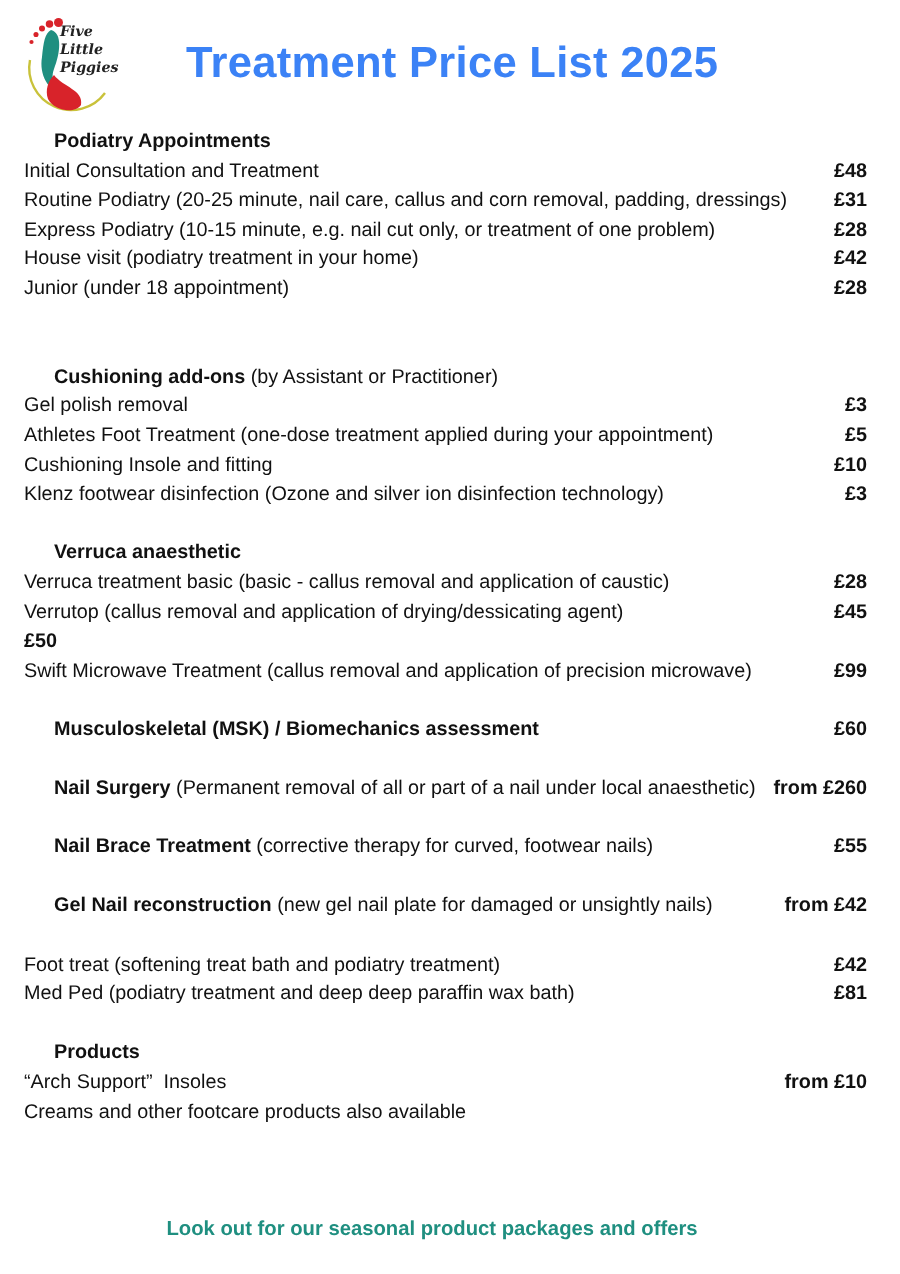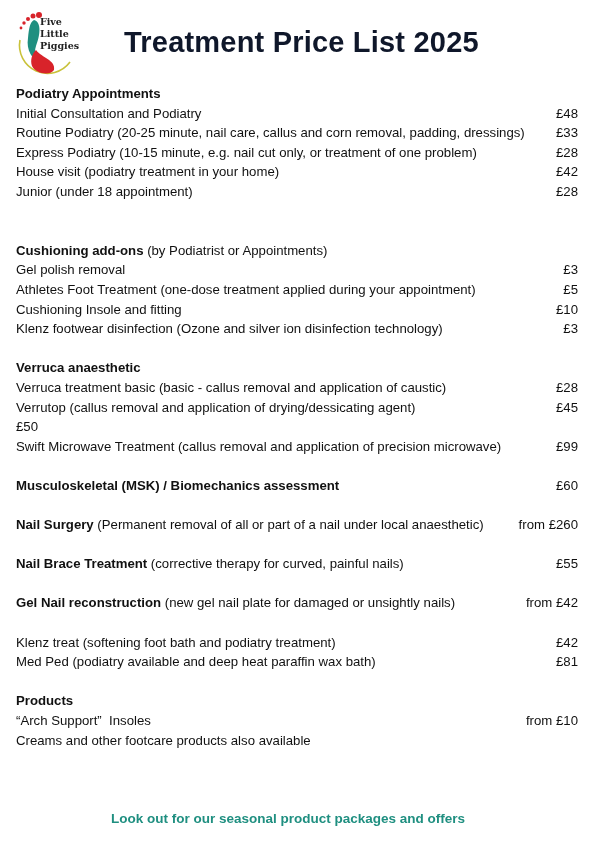--- a/index.html
+++ b/index.html
@@ -1,24 +1,24 @@
 <!DOCTYPE html>
 <html><head>
 <meta charset="utf-8">
 <style>
   html,body{margin:0;padding:0;background:#fff;}
   body{width:600px;height:849px;position:relative;overflow:hidden;font-family:"Liberation Sans",sans-serif;color:#111;}
   .logo{position:absolute;left:12px;top:10px;width:64px;height:66px;}
-  .logo-text{position:absolute;left:40px;top:16px;font-family:"DejaVu Serif",serif;font-size:9.5px;line-height:12px;font-weight:bold;color:#222;}
-  .title{position:absolute;left:124px;top:26px;font-size:29px;font-weight:bold;color:#0f172a;letter-spacing:0.2px;}
+  .logo-text{position:absolute;left:40px;top:16px;font-family:"DejaVu Serif",serif;font-size:9.5px;line-height:12px;font-weight:bold;color:#222;font-style:italic;}
+  .title{position:absolute;left:124px;top:26px;font-size:29px;font-weight:bold;color:#3b82f6;letter-spacing:0.2px;}
   .content{position:absolute;left:16px;top:84px;width:562px;font-size:13.2px;}
   .row{display:flex;justify-content:space-between;height:19.6px;line-height:19.6px;white-space:nowrap;}
   .gap{height:19.6px;}
-  .b{font-weight:bold;}
-  .price{font-weight:normal;}
+  .b{font-weight:bold;margin-left:20px;}
+  .price{font-weight:bold;}
   .footer{position:absolute;left:0;width:576px;top:811px;text-align:center;font-size:13.5px;font-weight:bold;color:#1f8f80;}
 </style>
 </head>
 <body>
 
 <div class="logo">
   <svg width="64" height="66" viewBox="0 0 64 66">
     <path d="M8 30 A28 28 0 0 0 58 52" stroke="#c9c23a" stroke-width="1.6" fill="none"></path>
     <path d="M22 10 C30 12 28 26 24 36 C21 44 26 50 30 54 C20 50 14 40 16 28 C17 18 18 12 22 10 Z" fill="#1f8f80"></path>
     <path d="M24 40 C30 48 44 50 42 60 C38 66 24 64 20 56 C18 50 20 44 24 40 Z" fill="#d8232a"></path>
@@ -35,45 +35,45 @@
   <div>Piggies</div>
 </div>
 
 <div class="title">Treatment Price List 2025</div>
 
 <div class="content">
   <div class="row">
       <span class="b">Podiatry Appointments</span>
     </div>
   <div class="row">
-      <span>Initial Consultation and Podiatry</span>
+      <span>Initial Consultation and Treatment</span>
       <span class="price">£48</span>
     </div>
   <div class="row">
       <span>Routine Podiatry (20-25 minute, nail care, callus and corn removal, padding, dressings)</span>
-      <span class="price">£33</span>
+      <span class="price">£31</span>
     </div>
   <div class="row">
       <span>Express Podiatry (10-15 minute, e.g. nail cut only, or treatment of one problem)</span>
       <span class="price">£28</span>
     </div>
   <div class="row">
       <span>House visit (podiatry treatment in your home)</span>
       <span class="price">£42</span>
     </div>
   <div class="row">
       <span>Junior (under 18 appointment)</span>
       <span class="price">£28</span>
     </div>
   <div class="gap"></div>
 
   <div class="gap"></div>
 
   <div class="row">
-      <span><span class="b">Cushioning add-ons</span><span> (by Podiatrist or Appointments)</span></span>
+      <span><span class="b">Cushioning add-ons</span><span> (by Assistant or Practitioner)</span></span>
     </div>
   <div class="row">
       <span>Gel polish removal</span>
       <span class="price">£3</span>
     </div>
   <div class="row">
       <span>Athletes Foot Treatment (one-dose treatment applied during your appointment)</span>
       <span class="price">£5</span>
     </div>
   <div class="row">
@@ -112,37 +112,37 @@
     </div>
   <div class="gap"></div>
 
   <div class="row">
       <span><span class="b">Nail Surgery</span><span> (Permanent removal of all or part of a nail under local anaesthetic)</span></span>
       <span class="price">from £260</span>
     </div>
   <div class="gap"></div>
 
   <div class="row">
-      <span><span class="b">Nail Brace Treatment</span><span> (corrective therapy for curved, painful nails)</span></span>
+      <span><span class="b">Nail Brace Treatment</span><span> (corrective therapy for curved, footwear nails)</span></span>
       <span class="price">£55</span>
     </div>
   <div class="gap"></div>
 
   <div class="row">
       <span><span class="b">Gel Nail reconstruction</span><span> (new gel nail plate for damaged or unsightly nails)</span></span>
       <span class="price">from £42</span>
     </div>
   <div class="gap"></div>
 
   <div class="row">
-      <span>Klenz treat (softening foot bath and podiatry treatment)</span>
+      <span>Foot treat (softening treat bath and podiatry treatment)</span>
       <span class="price">£42</span>
     </div>
   <div class="row">
-      <span>Med Ped (podiatry available and deep heat paraffin wax bath)</span>
+      <span>Med Ped (podiatry treatment and deep deep paraffin wax bath)</span>
       <span class="price">£81</span>
     </div>
   <div class="gap"></div>
 
   <div class="row">
       <span class="b">Products</span>
     </div>
   <div class="row">
       <span style="white-space:pre">“Arch Support”  Insoles</span>
       <span class="price">from £10</span>

